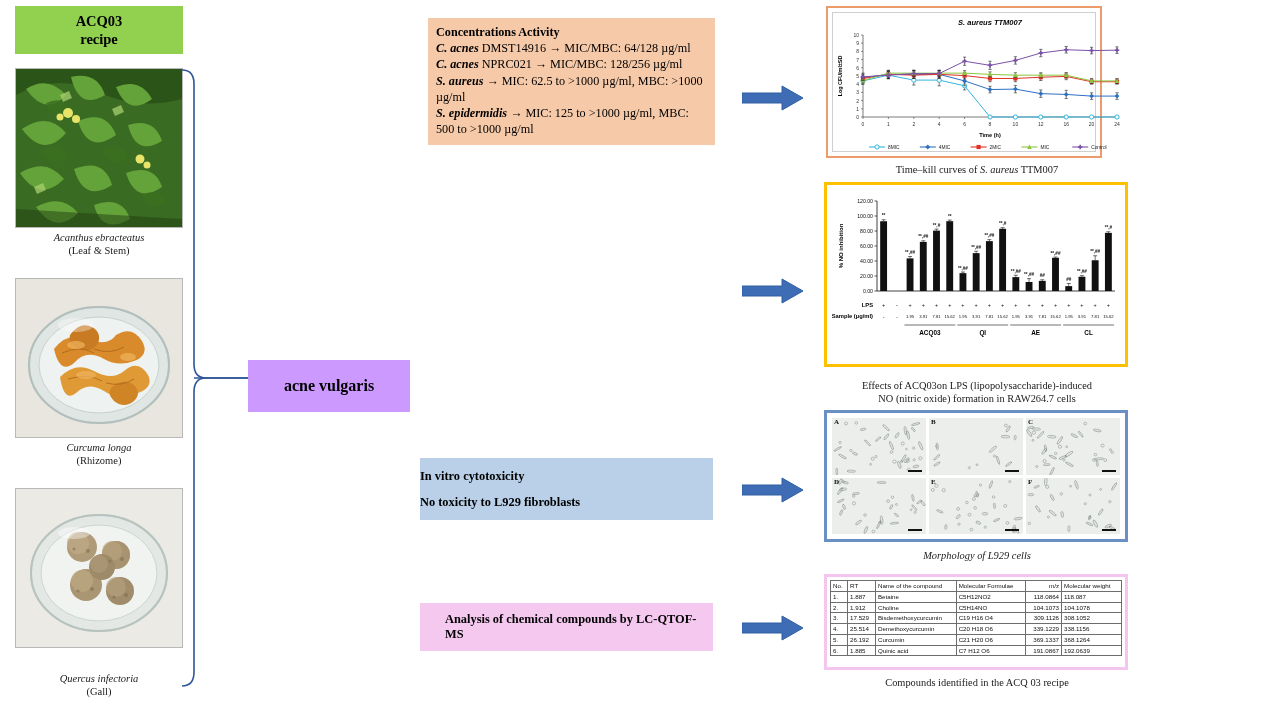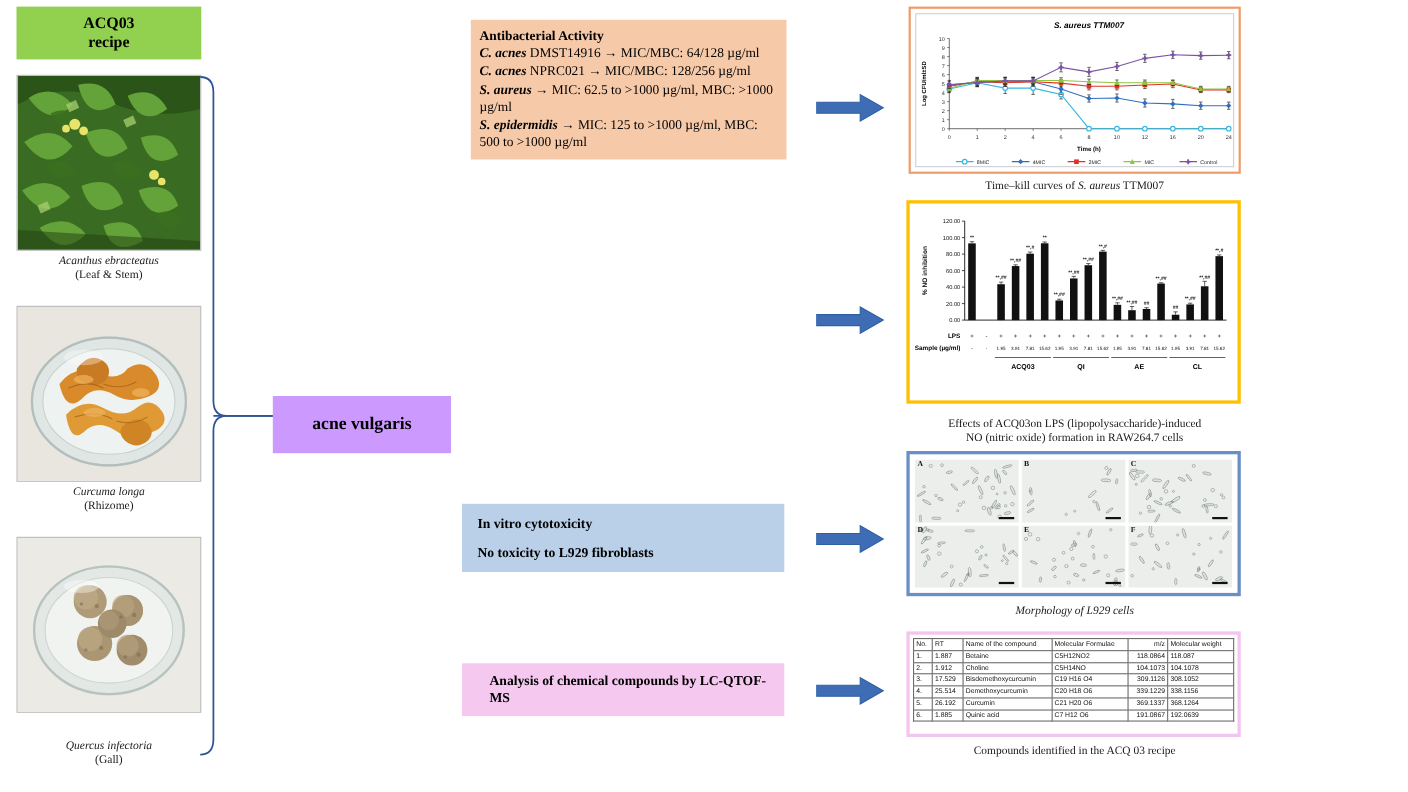--- a/index.html
+++ b/index.html
@@ -52,38 +52,38 @@
   
   .info-box {
     padding: 6px 8px 7px 8px;
     font-size: 12.2px; line-height: 1.33; color: #000;
   }
   .info-box .hd { font-weight: bold; }
   .info-box i { font-style: italic; font-weight: bold; }
   #box-antibacterial { left: 428px; top: 18px; width: 287px; background: #f6c9a8; }
   #box-antiinflam   { left: 428px; top: 235px; width: 287px; background: #fade7e; }
   #box-cytotox      { left: 420px; top: 458px; width: 293px; height: 62px; background: #b9d0e8;
-                      display:flex; flex-direction:column; justify-content:center; gap:11px; padding-left:14px; }
+                      display:flex; flex-direction:column; justify-content:center; gap:11px; }
   #box-lcms         { left: 420px; top: 603px; width: 293px; height: 48px; background: #f5c8f0;
                       display:flex; align-items:center; padding-left:25px; }
   #box-cytotox .ln, #box-lcms .ln { font-weight: bold; font-size: 12.4px; }
 
   
   .arrow-wrap { width: 62px; height: 26px; }
 
   
   .panel { background: #ffffff; }
   .panel-caption {
     text-align: center; font-size: 10.4px; line-height: 1.28; color: #1a1a1a;
     width: 310px; margin-top: 3px;
   }
   .panel-caption i { font-style: italic; }
 
   
-  #panel-timekill { left: 826px; top: 6px; width: 302px; height: 152px;
+  #panel-timekill { left: 826px; top: 6px; width: 276px; height: 152px;
                     border: 2px solid #ed9b6a; background:#fff; }
   #panel-timekill .inner { position:absolute; inset:4px; border:1px solid #cfcfcf; }
 
   
   #panel-no { left: 824px; top: 182px; width: 304px; height: 185px;
               border: 3px solid #ffc000; background:#fff; }
 
   
   #panel-morph { left: 824px; top: 410px; width: 304px; height: 132px;
                  border: 3px solid #6a8fc4; background:#fff; padding:5px; }
@@ -245,21 +245,21 @@
     <line x1="14" y1="312" x2="72" y2="312" stroke="#2f5597" stroke-width="1.6"></line>
   </svg>
 
   <div class="abs" id="acne-box">
     <span>acne vulgaris</span>
   </div>
 
   <svg class="abs" style="left:408px; top:20px; width:24px; height:620px;" viewBox="0 0 24 620"></svg>
 
   <div class="abs info-box" id="box-antibacterial">
-    <div class="hd">Antibacterial Activity</div>
+    <div class="hd">Concentrations Activity</div>
     <div>
       <i>C. acnes</i><span> DMST14916 → MIC/MBC: 64/128 µg/ml</span>
     </div>
     <div>
       <i>C. acnes</i><span> NPRC021 → MIC/MBC: 128/256 µg/ml</span>
     </div>
     <div>
       <i>S. aureus</i><span> → MIC: 62.5 to &gt;1000 µg/ml, MBC: &gt;1000 µg/ml</span>
     </div>
     <div>

